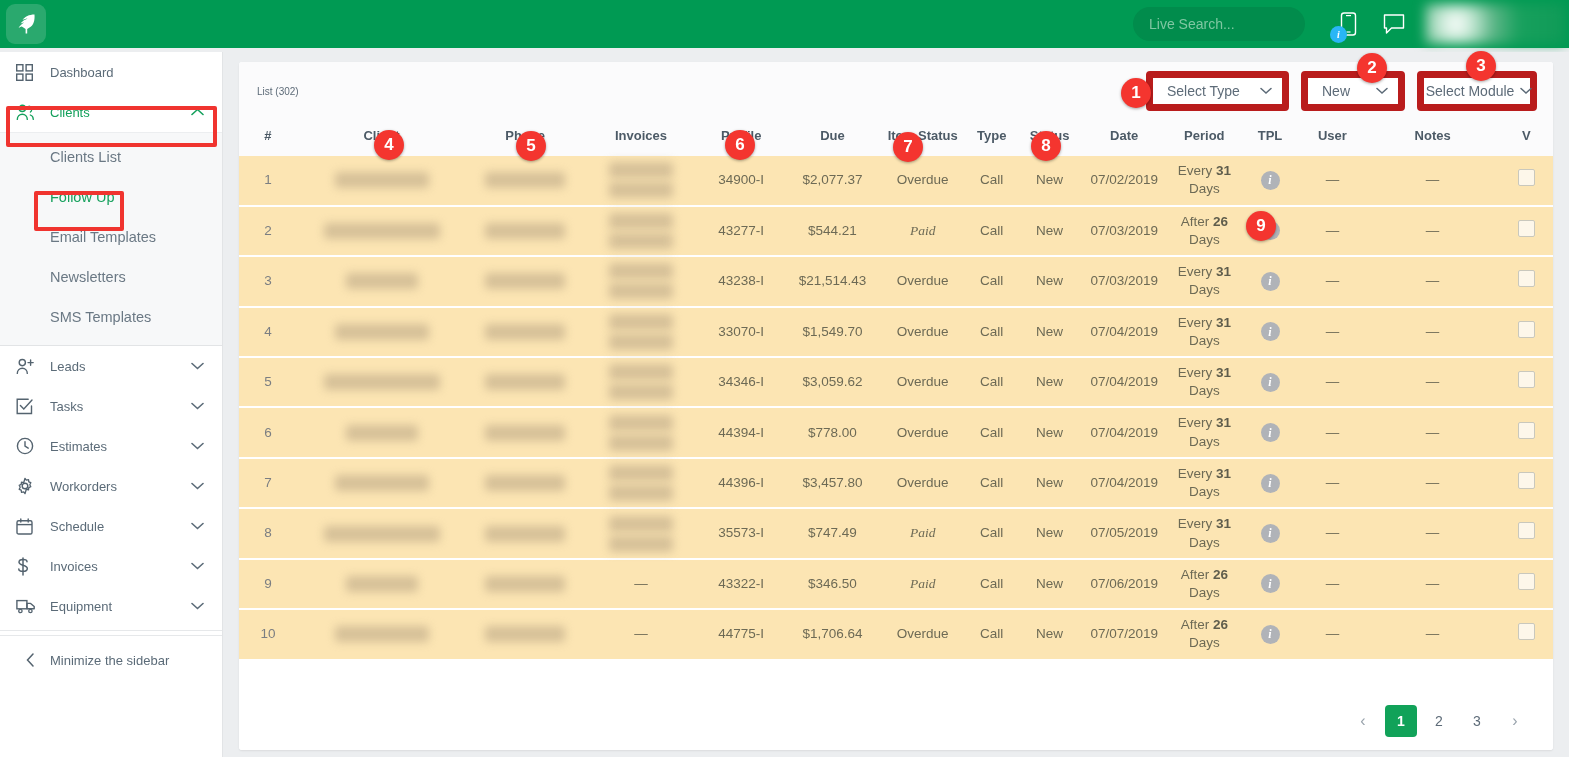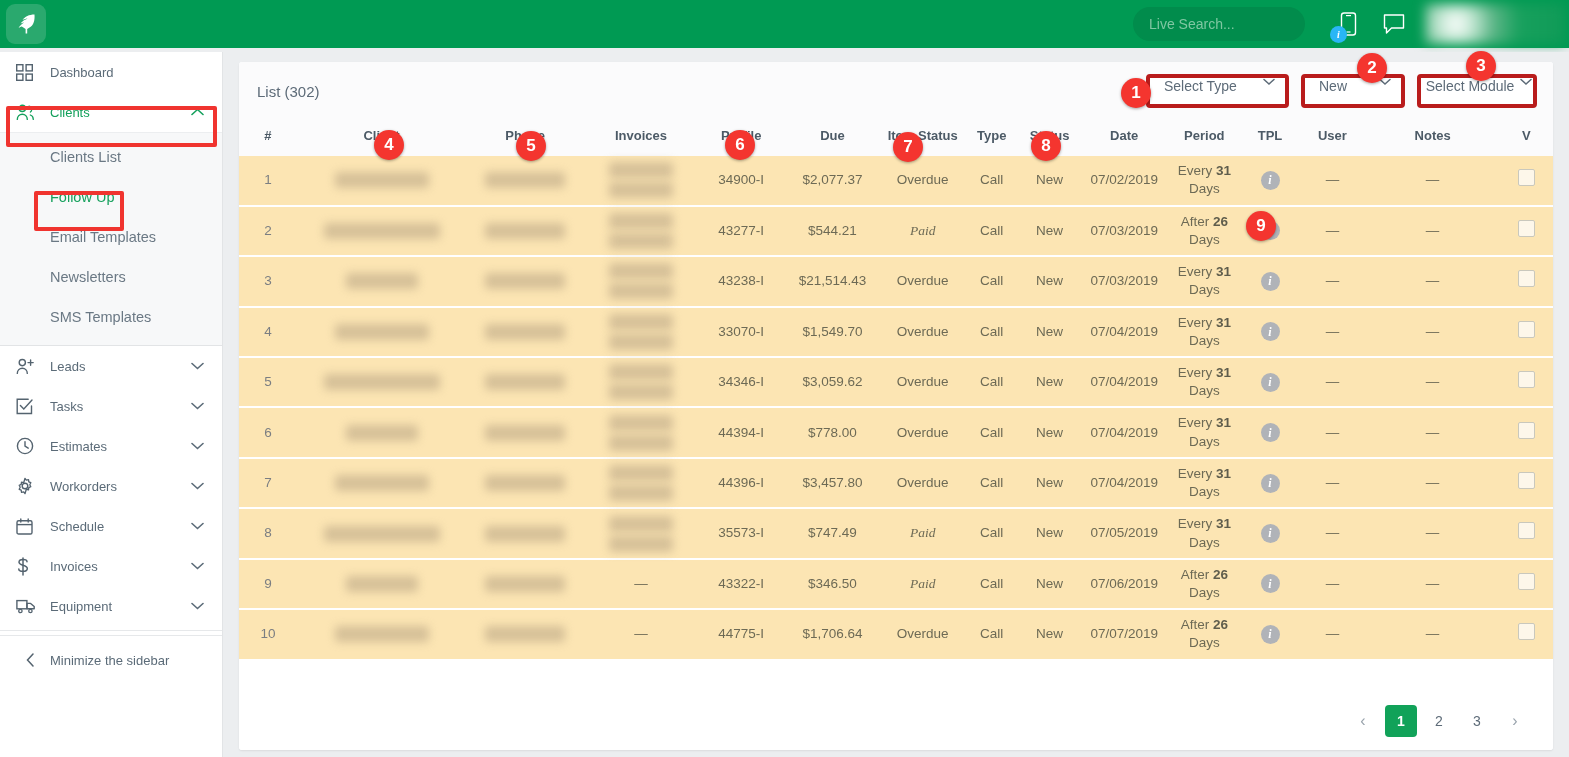--- a/index.html
+++ b/index.html
@@ -87,25 +87,25 @@
   }
   .card {
     position: absolute; left: 16px; top: 10px; width: 1314px; height: 688px;
     background: #fff; border-radius: 3px; box-shadow: 0 1px 2px rgba(0,0,0,.08);
     overflow: hidden;
   }
   .card-head {
     height: 58px; display: flex; align-items: center; padding: 0 16px 0 18px;
     background: #fbfbfc;
   }
-  .list-title { color: #5d6b78; font-size: 15px; }
+  .list-title { color: #5d6b78; font-size: 10px; }
   .head-controls { margin-left: auto; display: flex; align-items: center; gap: 12px; }
   .select-box {
-    height: 34px; border: 4px solid #b91c1c; border-radius: 4px; background: #fff;
-    display: flex; padding: 0 10px 0 14px;
+    height: 40px; border: 7px solid #b91c1c; border-radius: 4px; background: #fff;
+    display: flex; align-items: center; padding: 0 10px 0 14px;
     color: #5d6b78; font-size: 14px; cursor: pointer; white-space: nowrap;
   }
   .select-box .sb-chev { margin-left: 14px; color: #5d6b78; display:flex; }
   .sel-type { width: 143px; justify-content: space-between; }
   .sel-new  { width: 104px; justify-content: space-between; }
   .sel-mod  { width: 120px; justify-content: center; }
   .sel-mod .sb-chev { margin-left: 6px; }
 
   
   table { width: 100%; border-collapse: collapse; table-layout: fixed; }

